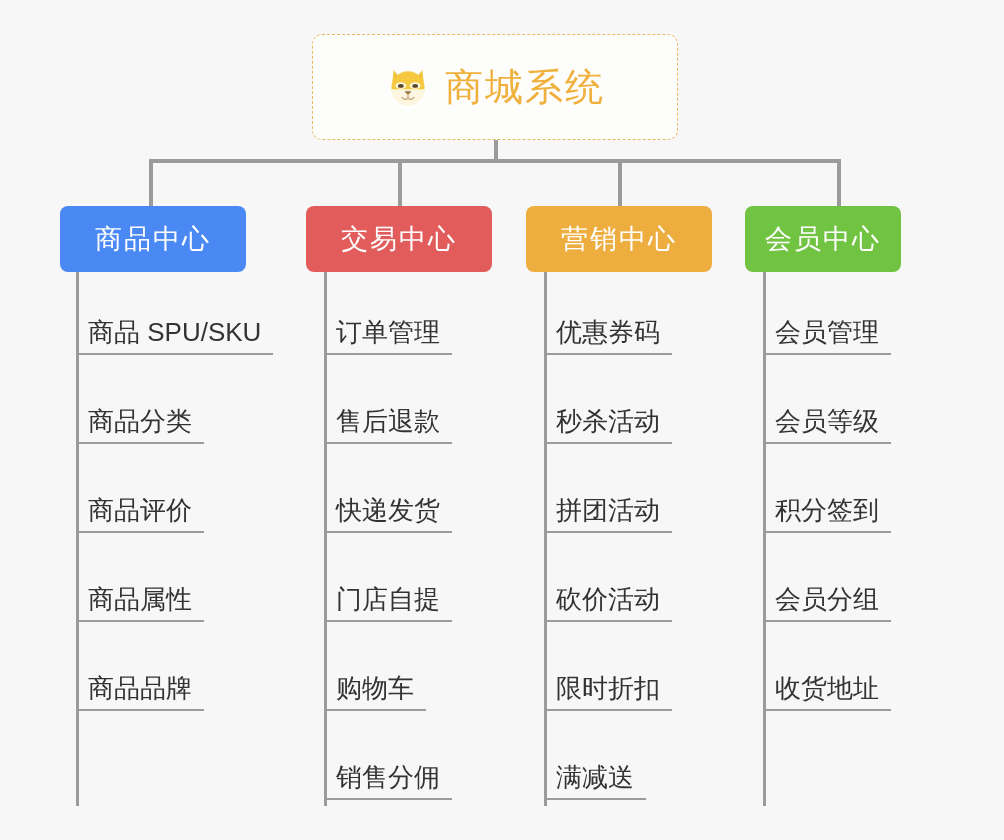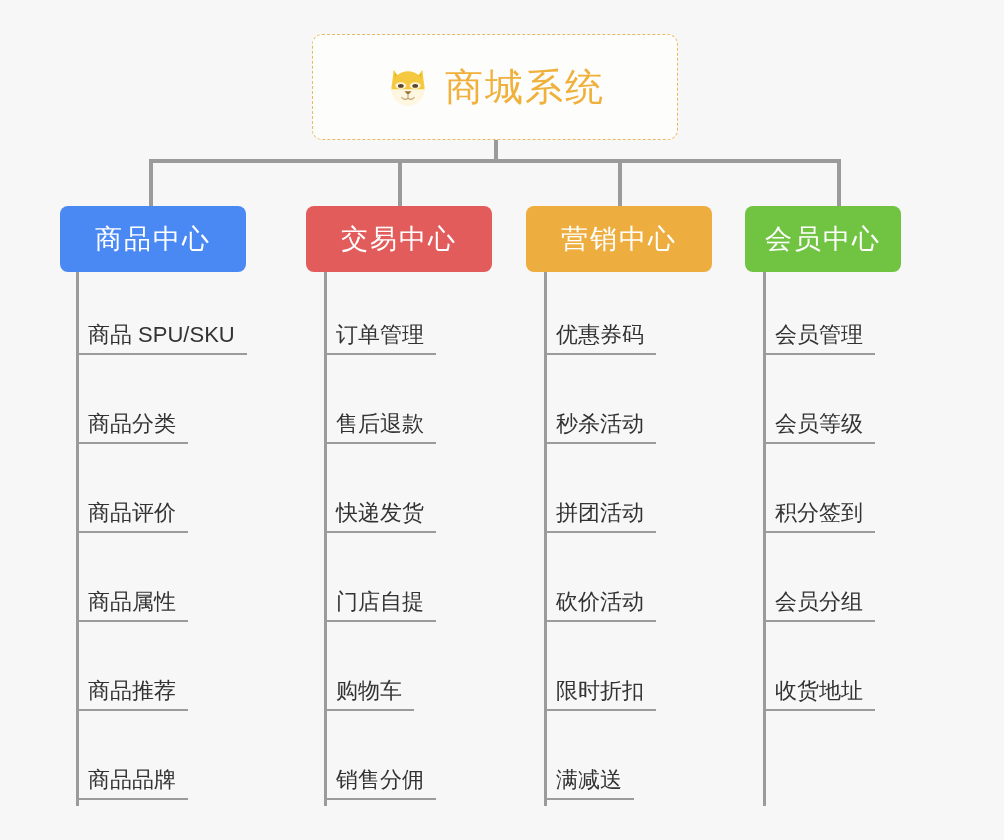--- a/index.html
+++ b/index.html
@@ -105,21 +105,21 @@
   .leaf-item {
     position: relative;
     height: 89px;
     box-sizing: border-box;
     display: flex;
     align-items: flex-end;
     padding-bottom: 6px;
   }
   .leaf-label {
     display: inline-block;
-    font-size: 22px;
+    font-size: 26px;
     color: #333333;
     white-space: nowrap;
     border-bottom: 2px solid #9b9b9b;
     padding: 0 12px 6px 12px;
     line-height: 1.1;
   }
 </style>
 </head>
 <body style="background: rgb(247, 247, 247);">
 
@@ -167,23 +167,20 @@
         <li class="leaf-item" style="padding-left: 16px;">
           <span class="leaf-label" style="border-bottom-color: rgb(155, 155, 155);">商品分类</span>
         </li>
         <li class="leaf-item" style="padding-left: 16px;">
           <span class="leaf-label" style="border-bottom-color: rgb(155, 155, 155);">商品评价</span>
         </li>
         <li class="leaf-item" style="padding-left: 16px;">
           <span class="leaf-label" style="border-bottom-color: rgb(155, 155, 155);">商品属性</span>
         </li>
         <li class="leaf-item" style="padding-left: 16px;">
-          <span class="leaf-label" style="border-bottom-color: rgb(155, 155, 155);">商品推荐</span>
-        </li>
-        <li class="leaf-item" style="padding-left: 16px;">
           <span class="leaf-label" style="border-bottom-color: rgb(155, 155, 155);">商品品牌</span>
         </li>
       </ul>
     </div>
     <div class="column" style="left: 306px; width: 186px;">
       <div class="cat-header" style="background: rgb(226, 92, 92); width: 186px;">
         <span>交易中心</span>
       </div>
       <div class="trunk" style="left: 18px; background: rgb(155, 155, 155); height: 534px;"></div>
       <ul class="leaf-list">

